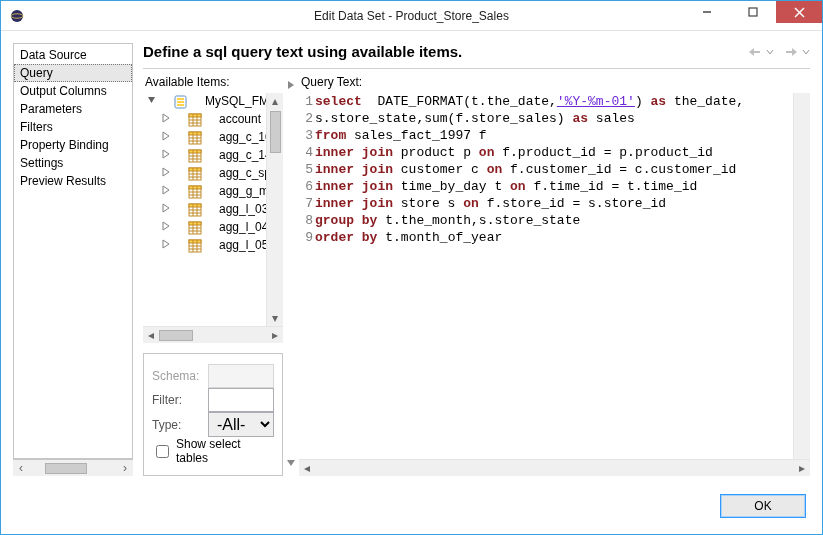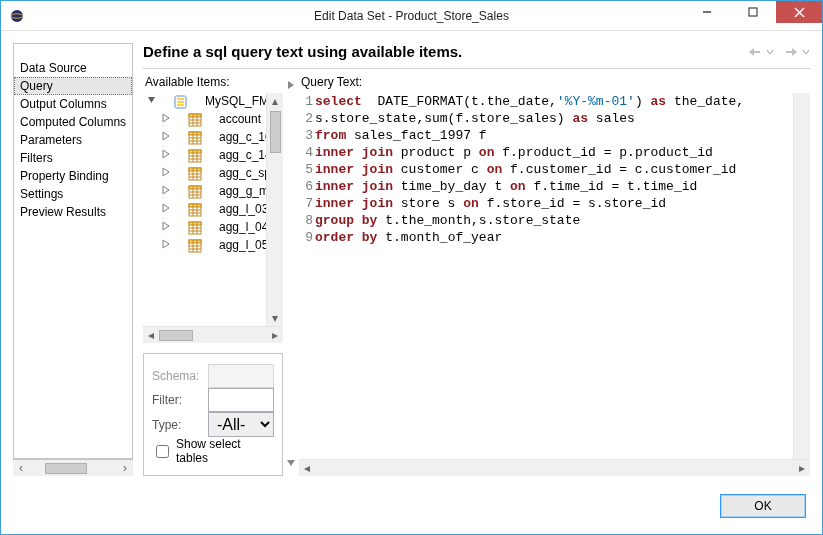--- a/index.html
+++ b/index.html
@@ -16,21 +16,21 @@
   .winbtn { width:46px; height:22px; display:flex; align-items:center; justify-content:center; background:#fff; }
   .winbtn.close { background:#c75050; color:#fff; }
   .winbtn svg { display:block; }
 
   
   .client { flex:1; display:flex; flex-direction:column; padding:12px; gap:0; }
 
   .upper { flex:1; display:flex; gap:10px; min-height:0; }
   .navwrap { width:120px; display:flex; flex-direction:column; }
   .navpanel { flex:1; border:1px solid #c6c6c6; background:#fff; overflow:hidden; position:relative; }
-  .navpanel ul { list-style:none; margin:15px 0 0 0; padding:0; }
+  .navpanel ul { list-style:none; margin:2px 0 0 0; padding:0; }
   .navpanel li { padding:2px 6px; white-space:nowrap; cursor:pointer; }
   .navpanel li.selected { background:#e7e7e7; border:1px dotted #777; padding:1px 5px; }
   .nav-hscroll { height:17px; border-top:1px solid #c6c6c6; background:#f0f0f0; display:flex; align-items:center; }
   .nav-hscroll .thumb { width:42px; height:11px; background:#cdcdcd; border:1px solid #b0b0b0; margin-left:16px; }
   .nav-hscroll .arrow { width:16px; height:15px; display:flex; align-items:center; justify-content:center; color:#666; }
 
   .rightpanel { flex:1; display:flex; flex-direction:column; min-width:0; }
   .header-row { display:flex; align-items:center; }
   .header-row .heading { font-weight:bold; font-size:15px; flex:1; }
   .header-btns { display:flex; gap:10px; align-items:center; color:#888; }
@@ -71,21 +71,21 @@
   .codearea { position:absolute; inset:0; font-family: Consolas, "Courier New", monospace; font-size:13px; line-height:17px; padding:0 0 0 4px; white-space:pre; }
   .codeline { display:flex; }
   .lnum { width:10px; text-align:right; color:#808080; margin-right:2px;}
   .qscroll-row { height:17px; background:#f0f0f0; display:flex; border-top:1px solid #e5e5e5; }
   .qscroll-row .track { flex:1; }
   .qscroll-row .arrowl, .qscroll-row .arrowr { width:16px; display:flex; align-items:center; justify-content:center; color:#666; }
 
   .q-vscroll { width:17px; background:#f0f0f0; border-left:1px solid #e5e5e5; }
 
   .kw { color:#8b1e23; font-weight:bold; }
-  .str { color:#0369a1; }
+  .str { color:#6d28d9;text-decoration:underline; }
 
   .btnrow { display:flex; justify-content:flex-end; padding:18px 4px 4px 0; }
   .dlgbtn { width:86px; height:24px; border:1px solid #acacac; background:#e9e9e9; font-family:inherit; font-size:12px; cursor:pointer; }
   .dlgbtn.default { border-color:#3399ff; box-shadow:0 0 0 1px #a7d4f5 inset; }
 
   .sep-vert { width:16px; display:flex; flex-direction:column; align-items:center; justify-content:space-between; padding:4px 0; }
 </style>
 </head>
 <body>
 
@@ -121,21 +121,20 @@
 
   <div class="client">
     <div class="upper">
 
       <div class="navwrap">
         <div class="navpanel">
           <ul id="navlist">
               <li>Data Source</li>
               <li class="selected">Query</li>
               <li>Output Columns</li>
-              <li>Computed Columns</li>
               <li>Parameters</li>
               <li>Filters</li>
               <li>Property Binding</li>
               <li>Settings</li>
               <li>Preview Results</li>
             </ul>
         </div>
         <div class="nav-hscroll">
           <div class="arrow">‹</div>
           <div class="thumb"></div>

